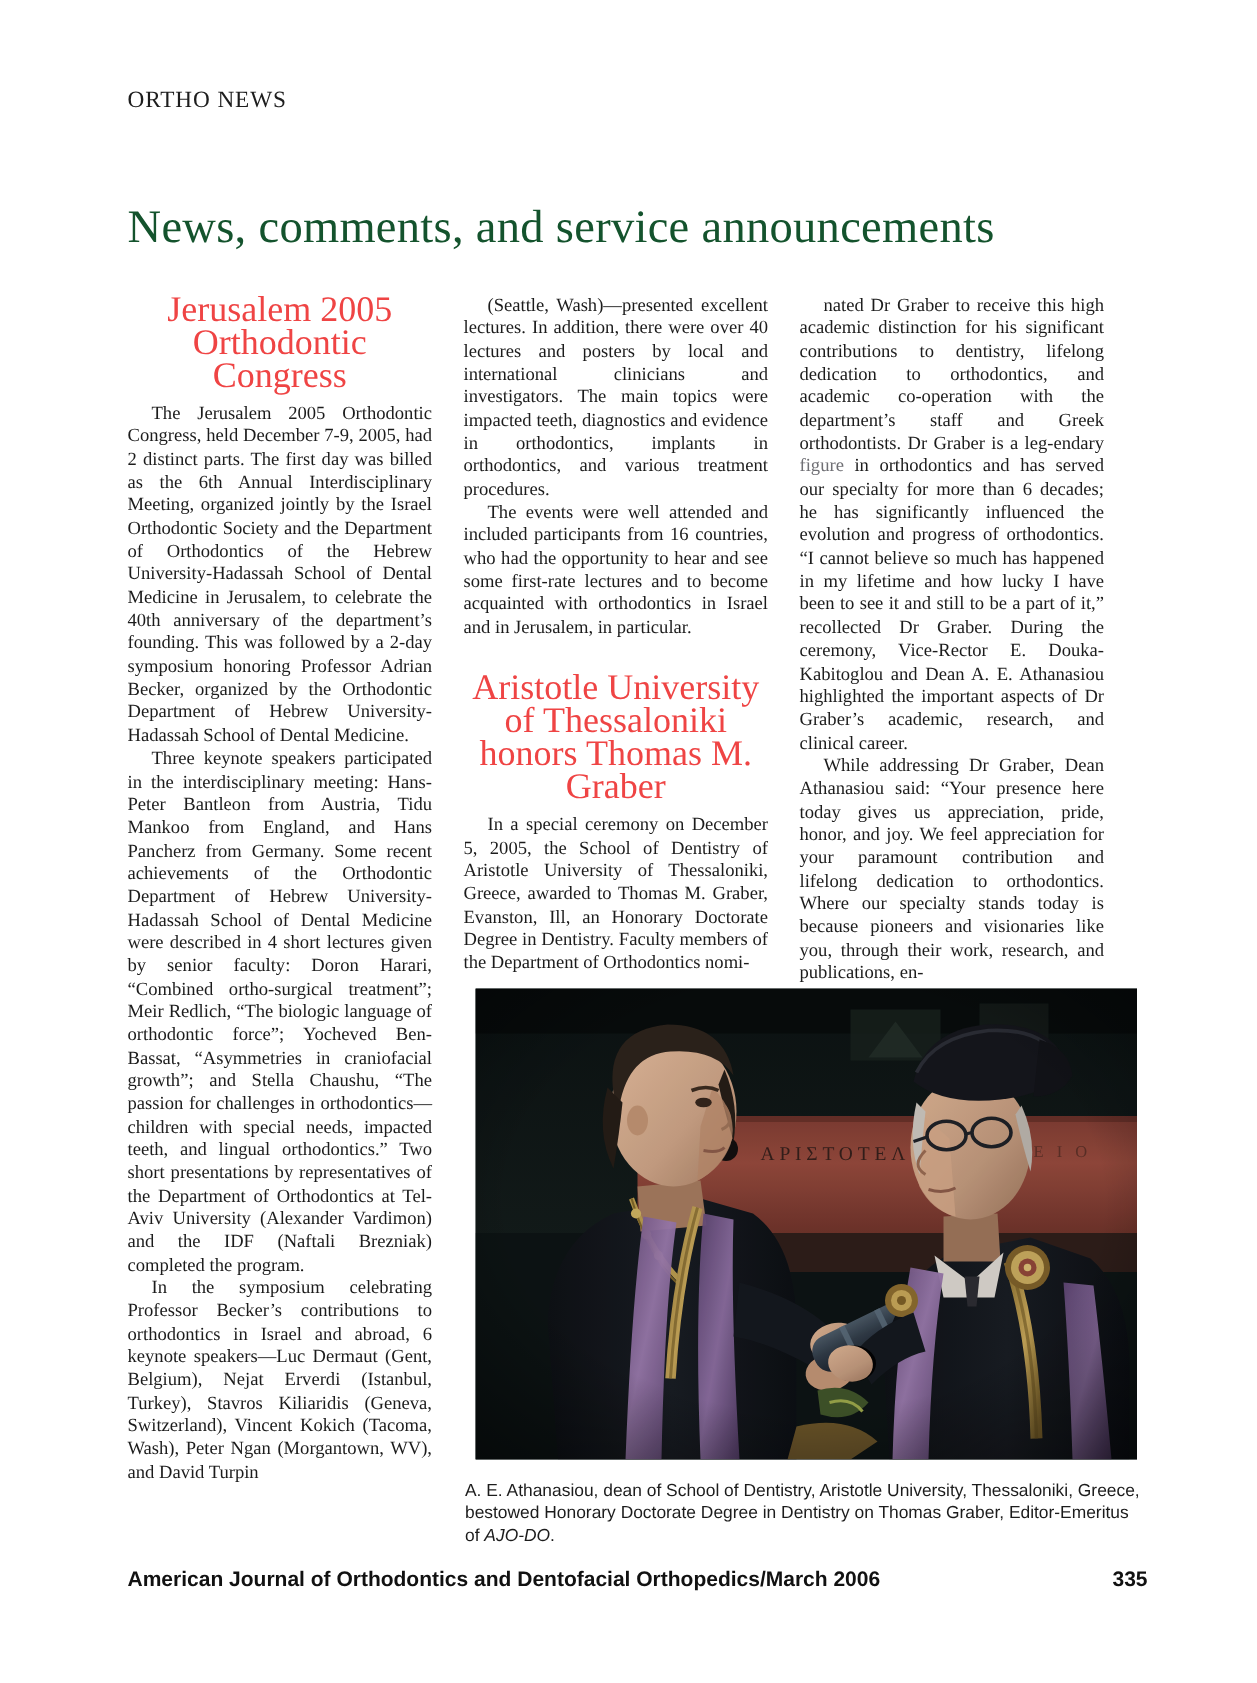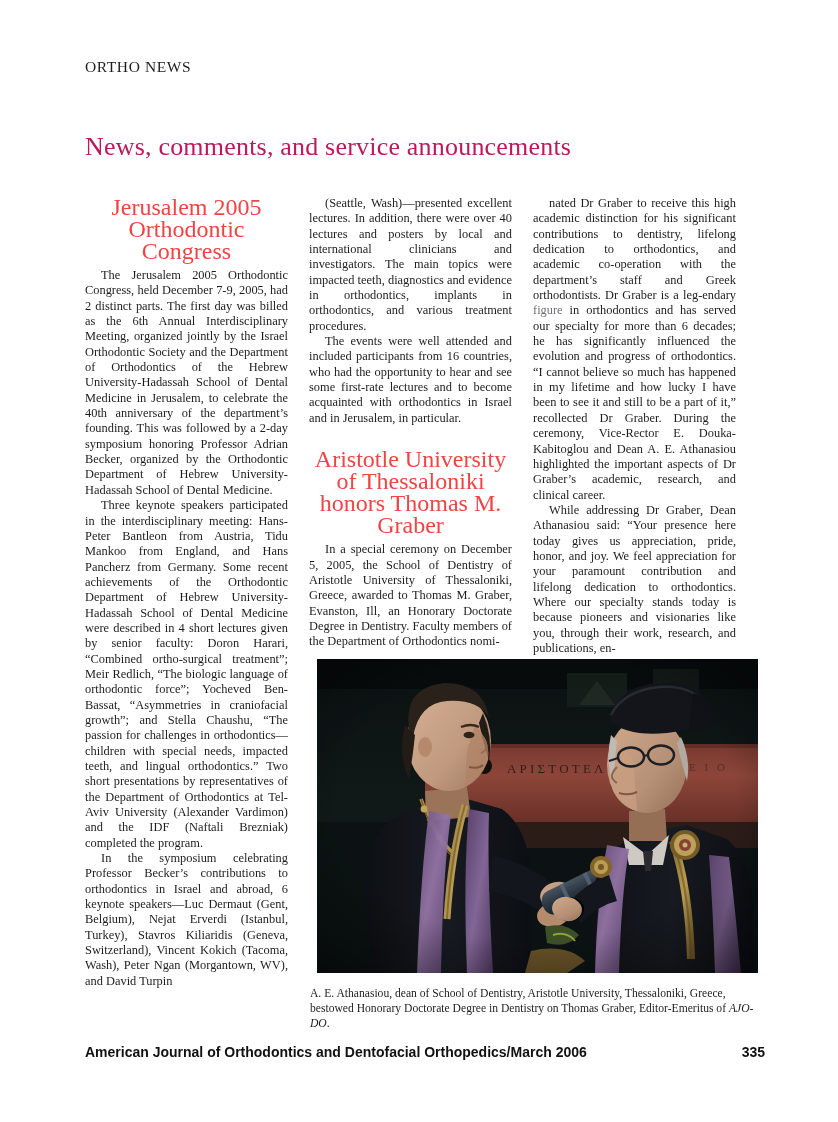--- a/index.html
+++ b/index.html
@@ -32,24 +32,24 @@
     letter-spacing: 0.6px;
     color: #1d1d1d;
   }
   
   .article-title {
     position: absolute;
     left: 85px;
     top: 112px;
     width: 680px;
     font-family: "Liberation Serif", "DejaVu Serif", serif;
-    font-size: 26px;
+    font-size: 31px;
     font-weight: normal;
     line-height: 36px;
-    color: #be185d;
+    color: #14532d;
     letter-spacing: 0.2px;
   }
   
   .col {
     position: absolute;
     top: 196px;
     width: 203px;
     font-size: 12.4px;
     line-height: 15.35px;
     text-align: justify;
@@ -103,21 +103,21 @@
     background: #0f1716;
   }
   .photo-wrap svg { display: block; }
 
   
   .caption {
     position: absolute;
     left: 310px;
     top: 986px;
     width: 452px;
-    font-family: Liberation Serif, serif;
+    font-family: Liberation Sans, sans-serif;
     font-size: 11.6px;
     line-height: 15.2px;
     color: #1c1c1c;
     text-align: left;
   }
   .caption i { font-style: italic; }
 
   
   .footer-bar {
     position: absolute;

